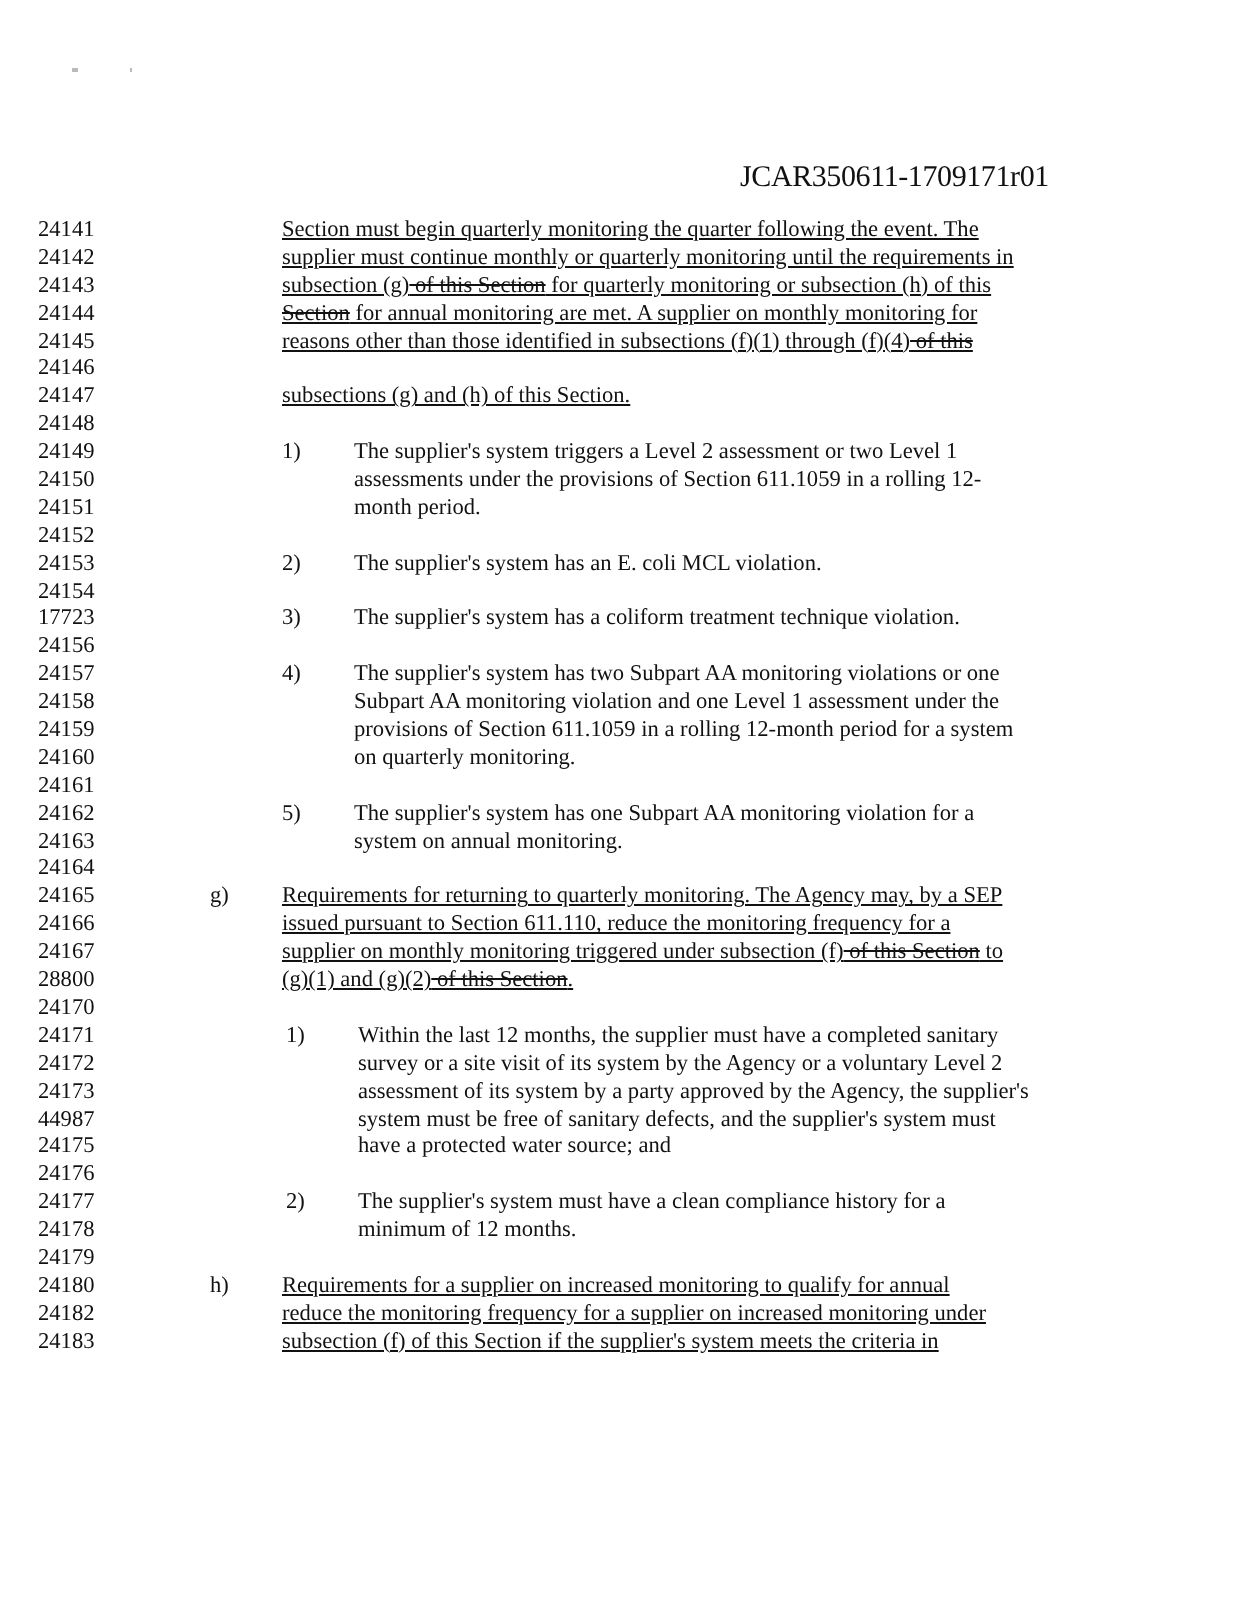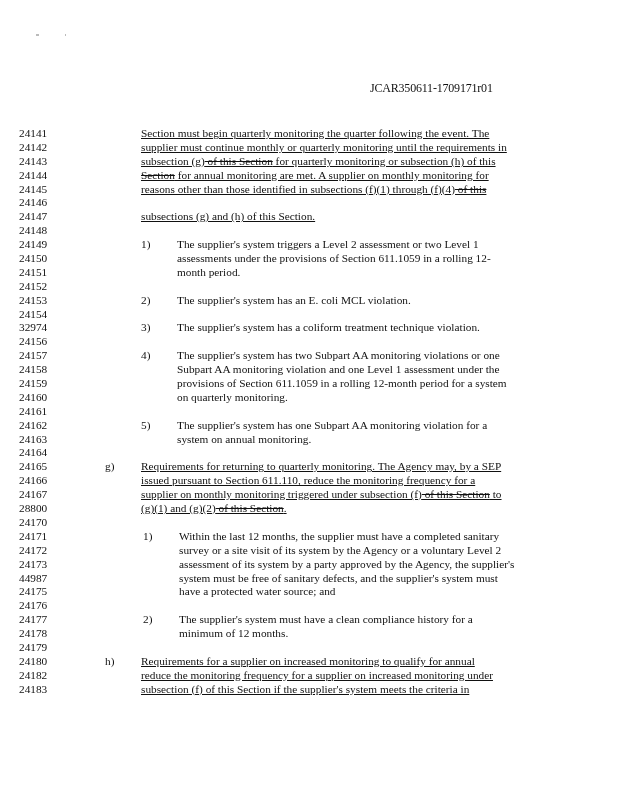--- a/index.html
+++ b/index.html
@@ -1,20 +1,20 @@
 <!DOCTYPE html>
 <html><head>
 <meta charset="utf-8">
 <style>
   html, body { margin: 0; padding: 0; background: #ffffff; }
   body { width: 618px; height: 800px; position: relative; overflow: hidden;
          font-family: "Liberation Serif", serif; color: #111; font-size: 11.3px; }
   .speck { position: absolute; top: 34px; width: 3px; height: 2px; background: #bbb; }
-  .header { position: absolute; top: 81px; left: 370px; font-size: 12px; letter-spacing: -0.2px; }
-  .page { position: absolute; top: 127px; left: 0; width: 577px; }
+  .header { position: absolute; top: 81px; left: 370px; font-size: 15px; letter-spacing: -0.2px; }
+  .page { position: absolute; top: 109px; left: 0; width: 577px; }
   .line { position: relative; height: 13.9px; line-height: 13.9px; white-space: nowrap; }
   .ln { position: absolute; left: 19px; width: 40px; }
   .lab { position: absolute; }
   .txt { position: absolute; }
   .lvl1-lab { left: 105px; }
   .lvl1-txt { left: 141px; text-decoration: underline; }
   .lvl2-lab { left: 141px; }
   .lvl2-txt { left: 177px; }
   .lvl2-txt-alt { left: 179px; }
   .lvl2-lab-alt { left: 143px; }
@@ -80,21 +80,21 @@
     <div class="line">
       <span class="ln">24153</span>
       <span class="lab lvl2-lab">2)</span>
       <span class="txt lvl2-txt"><span>The supplier's system has an E. coli MCL violation.</span></span>
     </div>
     <div class="line">
       <span class="ln">24154</span>
       <span class="txt lvl2-txt"></span>
     </div>
     <div class="line">
-      <span class="ln">32974</span>
+      <span class="ln">17723</span>
       <span class="lab lvl2-lab">3)</span>
       <span class="txt lvl2-txt"><span>The supplier's system has a coliform treatment technique violation.</span></span>
     </div>
     <div class="line">
       <span class="ln">24156</span>
       <span class="txt lvl2-txt"></span>
     </div>
     <div class="line">
       <span class="ln">24157</span>
       <span class="lab lvl2-lab">4)</span>

